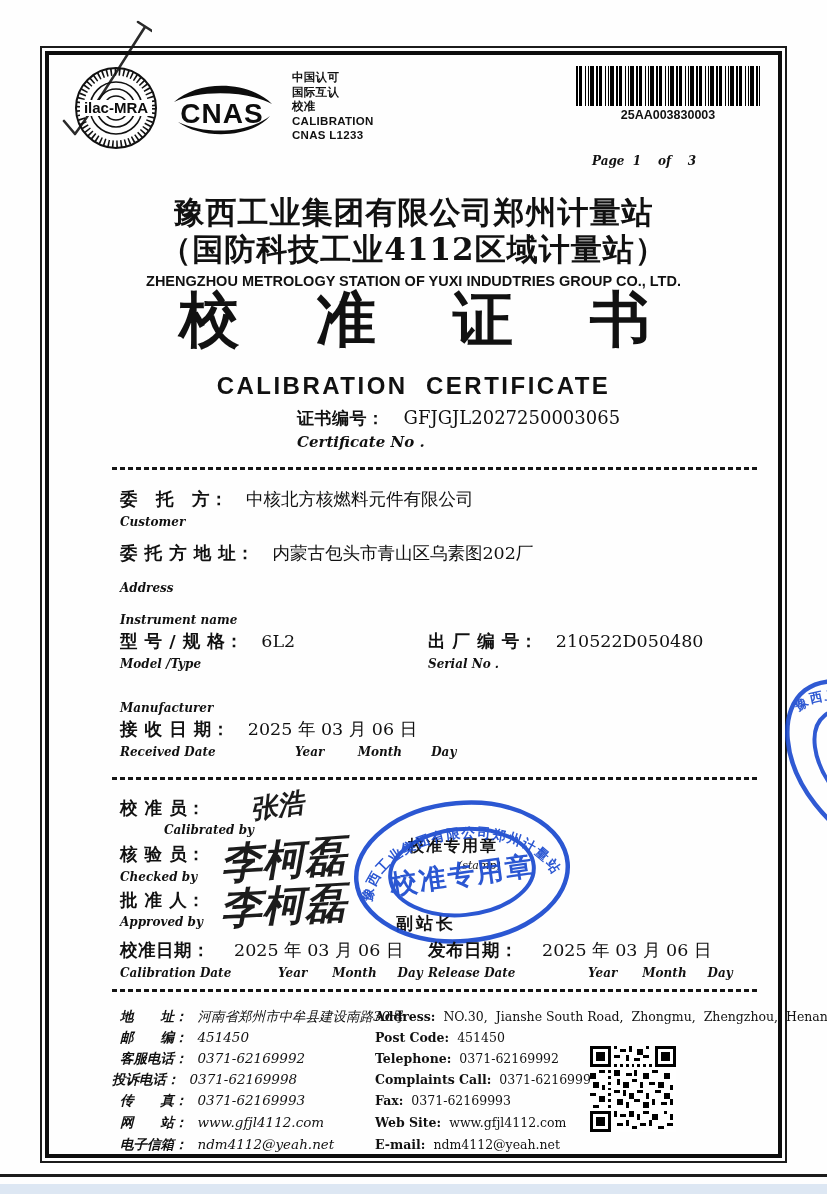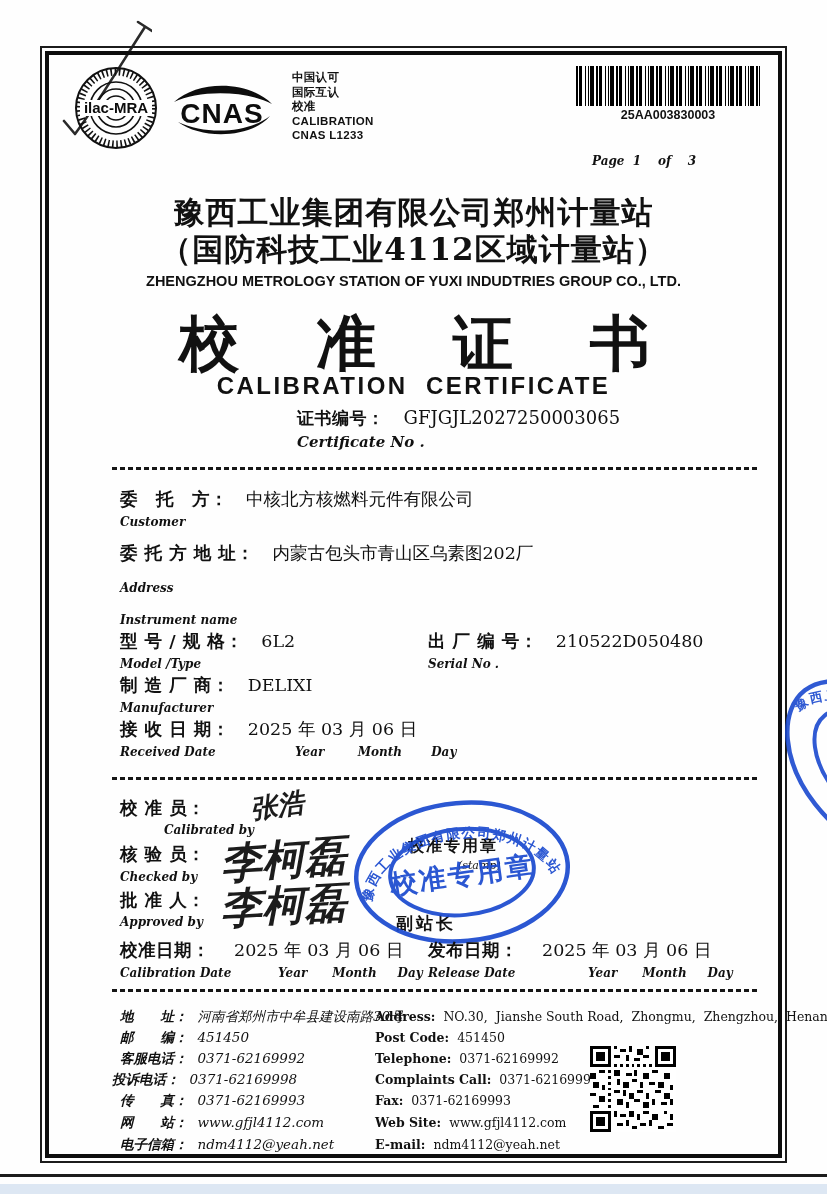--- a/index.html
+++ b/index.html
@@ -64,21 +64,21 @@
 
   <div class="abs barcode" style="left:576px;top:66px;width:184px;height:40px;"></div>
   <div class="abs sans" style="left:576px;top:108px;width:184px;text-align:center;font-size:12.5px;font-weight:700;" data-bind="header.barcode_number">25AA003830003</div>
 
   <div class="abs enl" style="left:592px;top:154px;font-size:12px;" data-bind="header.page_line_en">Page  1    of    3</div>
 
   <div class="abs center cnb" style="top:192px;font-size:31px;letter-spacing:1px;" data-bind="title.cn1">豫西工业集团有限公司郑州计量站</div>
   <div class="abs center cnb" style="top:229px;font-size:31px;letter-spacing:1px;" data-bind="title.cn2">（国防科技工业4112区域计量站）</div>
   <div class="abs center sans cnb" style="top:273px;font-size:14.5px;" data-bind="title.en">ZHENGZHOU METROLOGY STATION OF YUXI INDUDTRIES GROUP CO., LTD.</div>
 
-  <div class="abs center" style="top:304px;font-size:60px;font-weight:900;letter-spacing:28px;padding-left:30px;box-sizing:border-box;" data-bind="title.cert_cn">校 准 证 书</div>
+  <div class="abs center" style="top:280px;font-size:60px;font-weight:900;letter-spacing:28px;padding-left:30px;box-sizing:border-box;" data-bind="title.cert_cn">校 准 证 书</div>
   <div class="abs center sans" style="top:372px;font-size:24px;font-weight:600;letter-spacing:2.5px;" data-bind="title.cert_en">CALIBRATION  CERTIFICATE</div>
 
   <div class="abs" style="left:297px;top:407px;">
     <span class="flab" style="font-size:17px;" data-bind="title.cert_no_label_cn">证书编号：</span>
     <span style="font-size:18px;margin-left:14px;" data-bind="title.cert_no">GFJGJL2027250003065</span>
   </div>
   <div class="abs enl" style="left:297px;top:433px;font-size:15px;" data-bind="title.cert_no_label_en">Certificate No .</div>
 
   <div class="abs sep" style="left:112px;top:467px;width:648px;"></div>
 
@@ -89,21 +89,20 @@
   <div class="abs enl" style="left:120px;top:569px;margin-top:12px;" data-bind="fields.1.en">Address</div>
 
   <div class="abs enl" style="left:120px;top:613px;" data-bind="fields.2.en">Instrument name</div>
 
   <div class="abs" style="left:120px;top:629px;"><span class="flab" data-bind="fields.3.cn">型 号 / 规 格：</span><span class="fval" data-bind="fields.3.value">6L2</span></div>
   <div class="abs enl" style="left:120px;top:657px;" data-bind="fields.3.en">Model /Type</div>
 
   <div class="abs" style="left:428px;top:629px;"><span class="flab" data-bind="fields.4.cn">出 厂 编 号：</span><span class="fval" data-bind="fields.4.value">210522D050480</span></div>
   <div class="abs enl" style="left:428px;top:657px;" data-bind="fields.4.en">Serial No .</div>
 
-  <div class="abs" style="left:120px;top:673px;"><span class="flab" data-bind="fields.5.cn">制 造 厂 商：</span><span class="fval" data-bind="fields.5.value">DELIXI</span></div>
   <div class="abs enl" style="left:120px;top:701px;" data-bind="fields.5.en">Manufacturer</div>
 
   <div class="abs" style="left:120px;top:717px;"><span class="flab" data-bind="fields.6.cn">接 收 日 期：</span><span class="fval" data-bind="fields.6.value">2025 年 03 月 06 日</span></div>
   <div class="abs enl" style="left:120px;top:745px;" data-bind="fields.6.en">Received Date</div>
   <div class="abs enl" style="left:295px;top:745px;" data-bind="fields.6.sub">Year        Month       Day</div>
 
   <div class="abs sep" style="left:112px;top:777px;width:648px;"></div>
 
   <div class="abs" style="left:120px;top:796px;"><span class="flab" data-bind="signatures.0.cn">校 准 员：</span></div>
   <div class="abs enl" style="left:120px;top:823px;margin-left:44px;" data-bind="signatures.0.en">Calibrated by</div>

